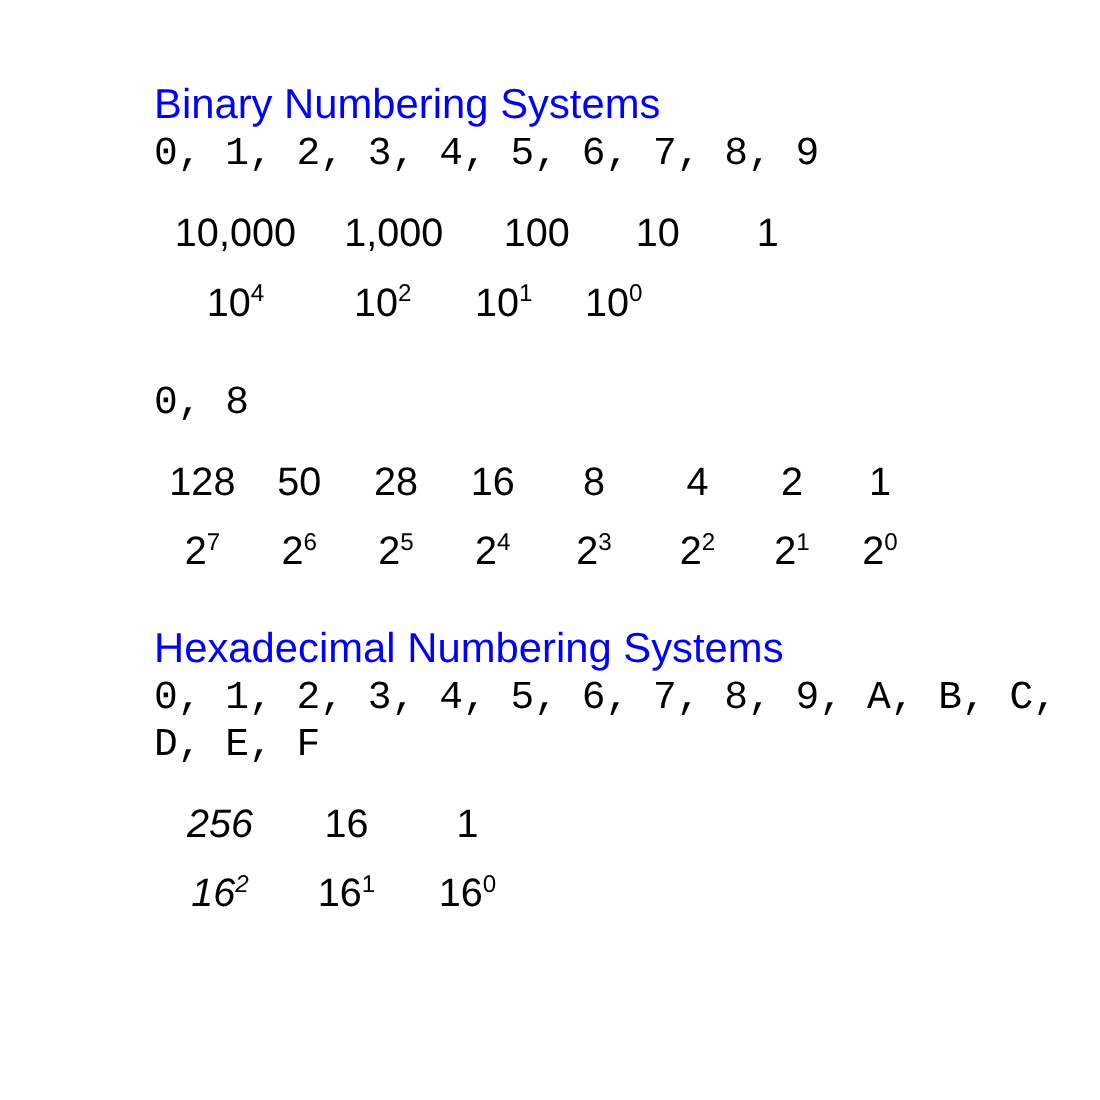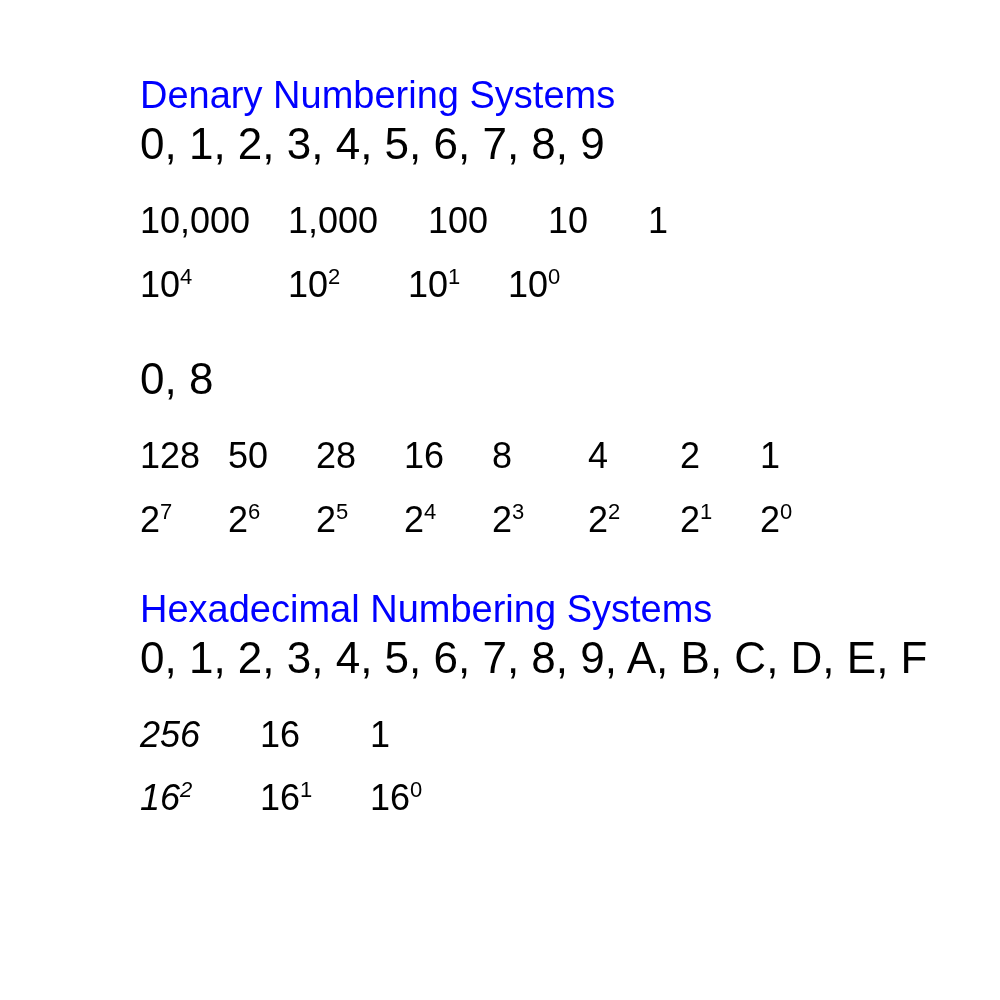--- a/index.html
+++ b/index.html
@@ -15,30 +15,32 @@
     .section {
       margin-bottom: 48px;
     }
     .heading {
       color: #0000ff;
       font-size: 38px;
       font-weight: 400;
       line-height: 1.1;
     }
     .digits {
-      font-size: 44px;
+      font-size: 36px;
       line-height: 1.15;
       margin-top: 2px;
+      font-family: Liberation Mono, monospace;
     }
     .row {
       display: flex;
       font-size: 36px;
       line-height: 1.2;
     }
     .row .cell {
+      text-align: center;
       white-space: nowrap;
     }
     .row.values { margin-top: 30px; }
     .row.powers { margin-top: 20px; }
     sup { font-size: 22px; vertical-align: super; line-height: 0; }
 
     
     .denary .c0 { width: 148px; }
     .denary .c1 { width: 140px; }
     .denary .c2 { width: 120px; }
@@ -57,21 +59,21 @@
 
     
     .hex .c0 { width: 120px; font-style: italic; }
     .hex .c1 { width: 110px; }
     .hex .c2 { width: 110px; }
   </style>
 </head>
 <body>
 
 <div class="section">
-  <div class="heading">Denary Numbering Systems</div>
+  <div class="heading">Binary Numbering Systems</div>
   <div class="digits">0, 1, 2, 3, 4, 5, 6, 7, 8, 9</div>
   <div class="row values denary">
     <div class="cell c0">10,000</div>
     <div class="cell c1">1,000</div>
     <div class="cell c2">100</div>
     <div class="cell c3">10</div>
     <div class="cell c4">1</div>
   </div>
   <div class="row powers denary">
     <div class="cell c0"><span>10</span><sup>4</sup></div>

